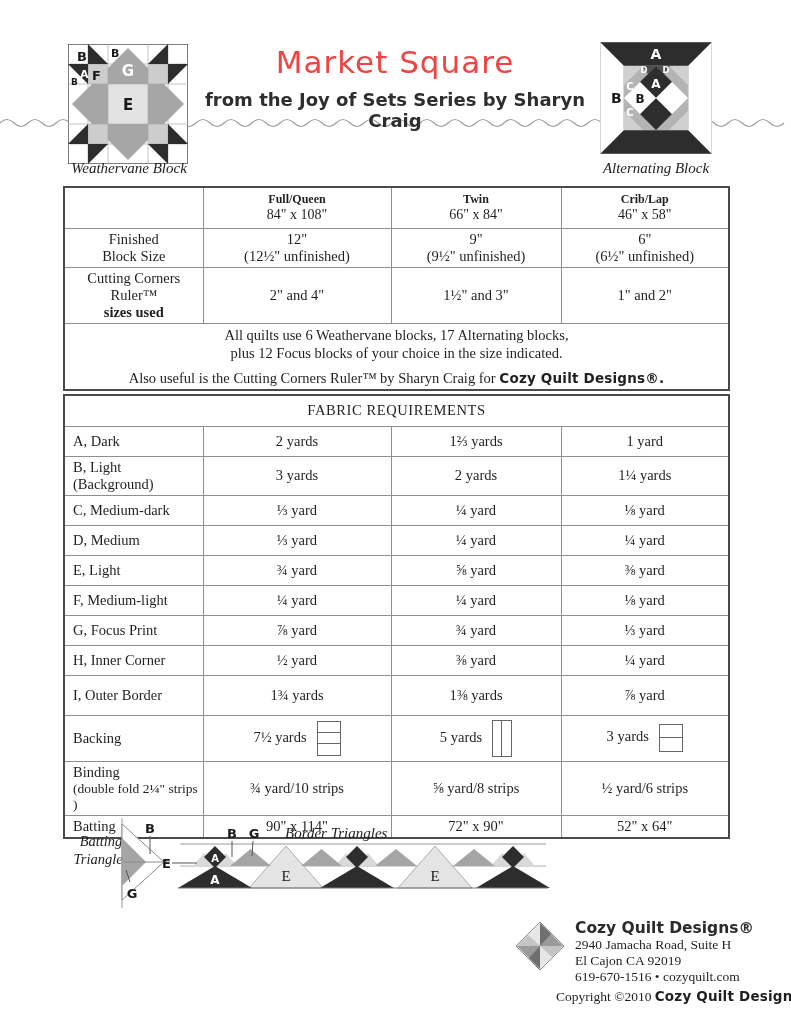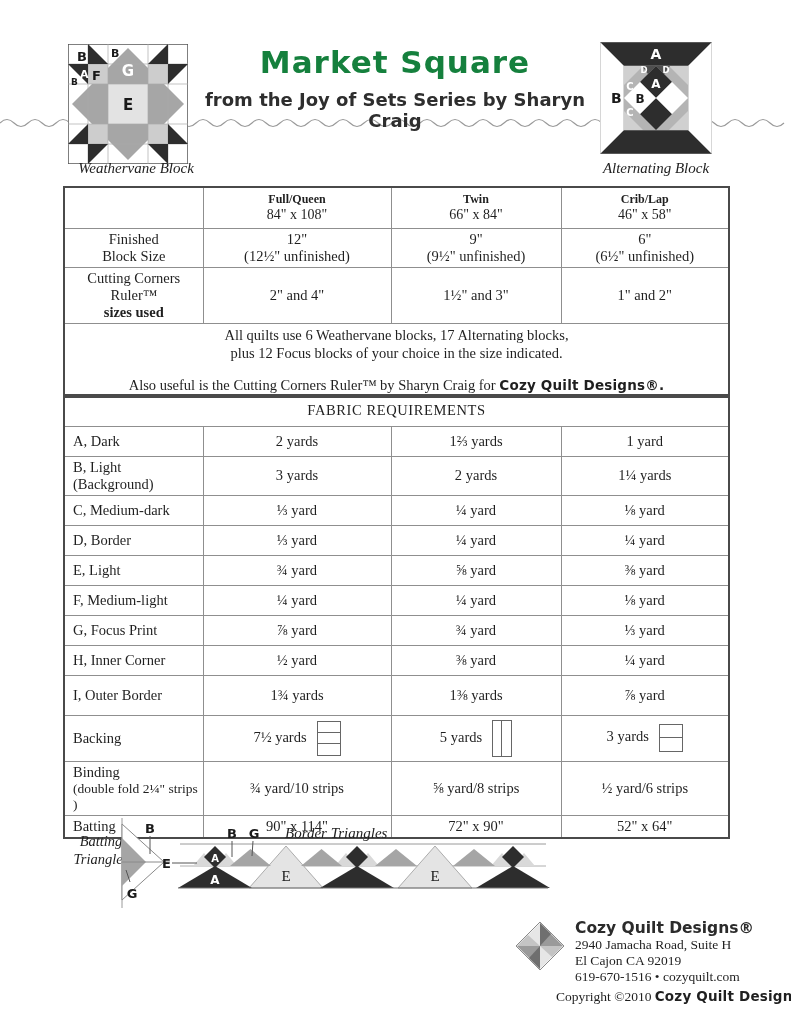--- a/index.html
+++ b/index.html
@@ -3,37 +3,37 @@
 <meta charset="utf-8">
 <style>
   html,body{margin:0;padding:0;background:#fff;}
   .page{position:relative;width:791px;height:1024px;background:#fff;overflow:hidden;
         font-family:"Liberation Serif","DejaVu Serif",serif;color:#1f1f1f;}
   .abs{position:absolute;}
   
   .squiggle{position:absolute;left:0;top:116px;width:791px;height:16px;z-index:0;}
   .block-svg{position:absolute;z-index:2;background:#fff;}
   .title-block{position:absolute;left:180px;top:44px;width:430px;text-align:center;z-index:1;}
-  .title{font-family:"DejaVu Sans","Liberation Sans",sans-serif;font-weight:bold;
-         font-size:31px;letter-spacing:1px;color:#15803d;}
+  .title{font-family:"DejaVu Sans","Liberation Sans",sans-serif;font-weight:normal;
+         font-size:31px;letter-spacing:1px;color:#ef4444;}
   .subtitle{font-family:"DejaVu Sans","Liberation Sans",sans-serif;font-weight:bold;
             font-size:18px;margin-top:9px;color:#2e2e2e;}
   .block-caption{position:absolute;z-index:2;font-style:italic;font-size:15px;text-align:center;color:#222;}
   
   table.t{border-collapse:collapse;table-layout:fixed;width:665px;border:2px solid #4a4a4a;}
   table.t td,table.t th{border:1px solid #8f8f8f;text-align:center;font-weight:normal;
         font-size:14.5px;padding:2px 4px;vertical-align:middle;}
   .size-table{position:absolute;left:63px;top:186px;}
   .fabric-table{position:absolute;left:63px;top:394px;}
   .colhead{font-weight:bold;font-size:12px;}
   .colsub{font-weight:normal;font-size:14px;}
   .bold{font-weight:bold;}
   .note-cell{border-left:none;border-right:none;padding:7px 4px 8px 4px;}
   .note-cell div{line-height:18px;}
-  .note2{margin-top:14px;}
+  .note2{margin-top:7px;}
   .brand{font-family:"DejaVu Sans","Liberation Sans",sans-serif;font-weight:bold;font-size:13.5px;letter-spacing:.2px;}
   .ft-title{font-weight:bold;font-size:15.5px;letter-spacing:.6px;}
   .lbl{text-align:left !important;padding-left:8px !important;margin-top:20px;}
   .sm{font-size:13.5px;}
   
   .bicon{display:inline-block;vertical-align:middle;border:1px solid #666;margin-left:10px;background:#fff;}
   .b3h{width:22px;height:33px;background:linear-gradient(to bottom,transparent 0 10px,#666 10px 11px,transparent 11px 21px,#666 21px 22px,transparent 22px);}
   .b2v{width:18px;height:35px;background:linear-gradient(to right,transparent 0 8.5px,#666 8.5px 9.5px,transparent 9.5px);}
   .b2h{width:22px;height:26px;background:linear-gradient(to bottom,transparent 0 12.5px,#666 12.5px 13.5px,transparent 13.5px);}
   
@@ -94,21 +94,21 @@
         <polygon points="120,100 100,100 100,80"></polygon>
     </g>
     <text class="sg" x="9" y="17" font-size="13" fill="#1a1a1a">B</text>
     <text class="sg" x="43" y="13" font-size="11" fill="#1a1a1a">B</text>
     <text class="sg" x="12" y="34" font-size="11" fill="#ffffff">A</text>
     <text class="sg" x="3" y="41" font-size="9" fill="#1a1a1a">B</text>
     <text class="sg" x="24" y="36" font-size="13" fill="#1a1a1a">F</text>
     <text class="sg" x="60" y="32" font-size="15" fill="#ffffff" text-anchor="middle">G</text>
     <text class="sg" x="60" y="66" font-size="15" fill="#1a1a1a" text-anchor="middle">E</text>
   </svg>
-  <div class="block-caption" style="left:66px;top:160px;width:140px;">Weathervane Block</div>
+  <div class="block-caption" style="left:59px;top:160px;width:140px;">Weathervane Block</div>
 
   <div class="title-block">
     <div class="title">Market Square</div>
     <div class="subtitle">from the Joy of Sets Series by Sharyn Craig</div>
   </div>
 
   <svg class="block-svg" style="left:600px;top:42px;" width="112" height="112" viewBox="0 0 112 112">
     <rect x="0" y="0" width="112" height="112" fill="#ffffff" stroke="#555" stroke-width="1.5"></rect>
     <g stroke="#999" stroke-width="0.8">
       <polygon points="0,0 112,0 88,24 24,24" fill="#2d2d2d"></polygon>
@@ -225,21 +225,21 @@
       <td>2 yards</td>
       <td>1¼ yards</td>
     </tr>
     <tr style="height:30px">
       <td class="lbl">C, Medium-dark</td>
       <td>⅓ yard</td>
       <td>¼ yard</td>
       <td>⅛ yard</td>
     </tr>
     <tr style="height:30px">
-      <td class="lbl">D, Border</td>
+      <td class="lbl">D, Medium</td>
       <td>⅓ yard</td>
       <td>¼ yard</td>
       <td>¼ yard</td>
     </tr>
     <tr style="height:30px">
       <td class="lbl">E, Light</td>
       <td>¾ yard</td>
       <td>⅝ yard</td>
       <td>⅜ yard</td>
     </tr>

